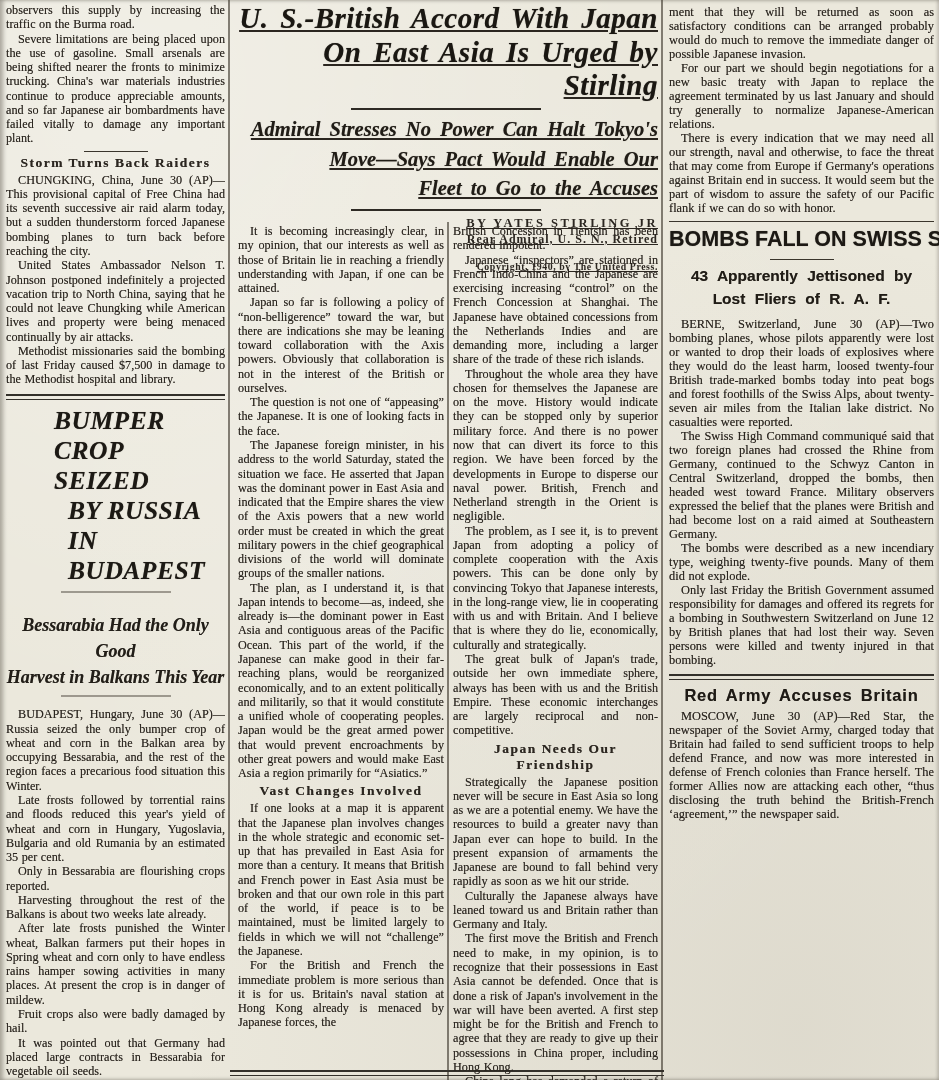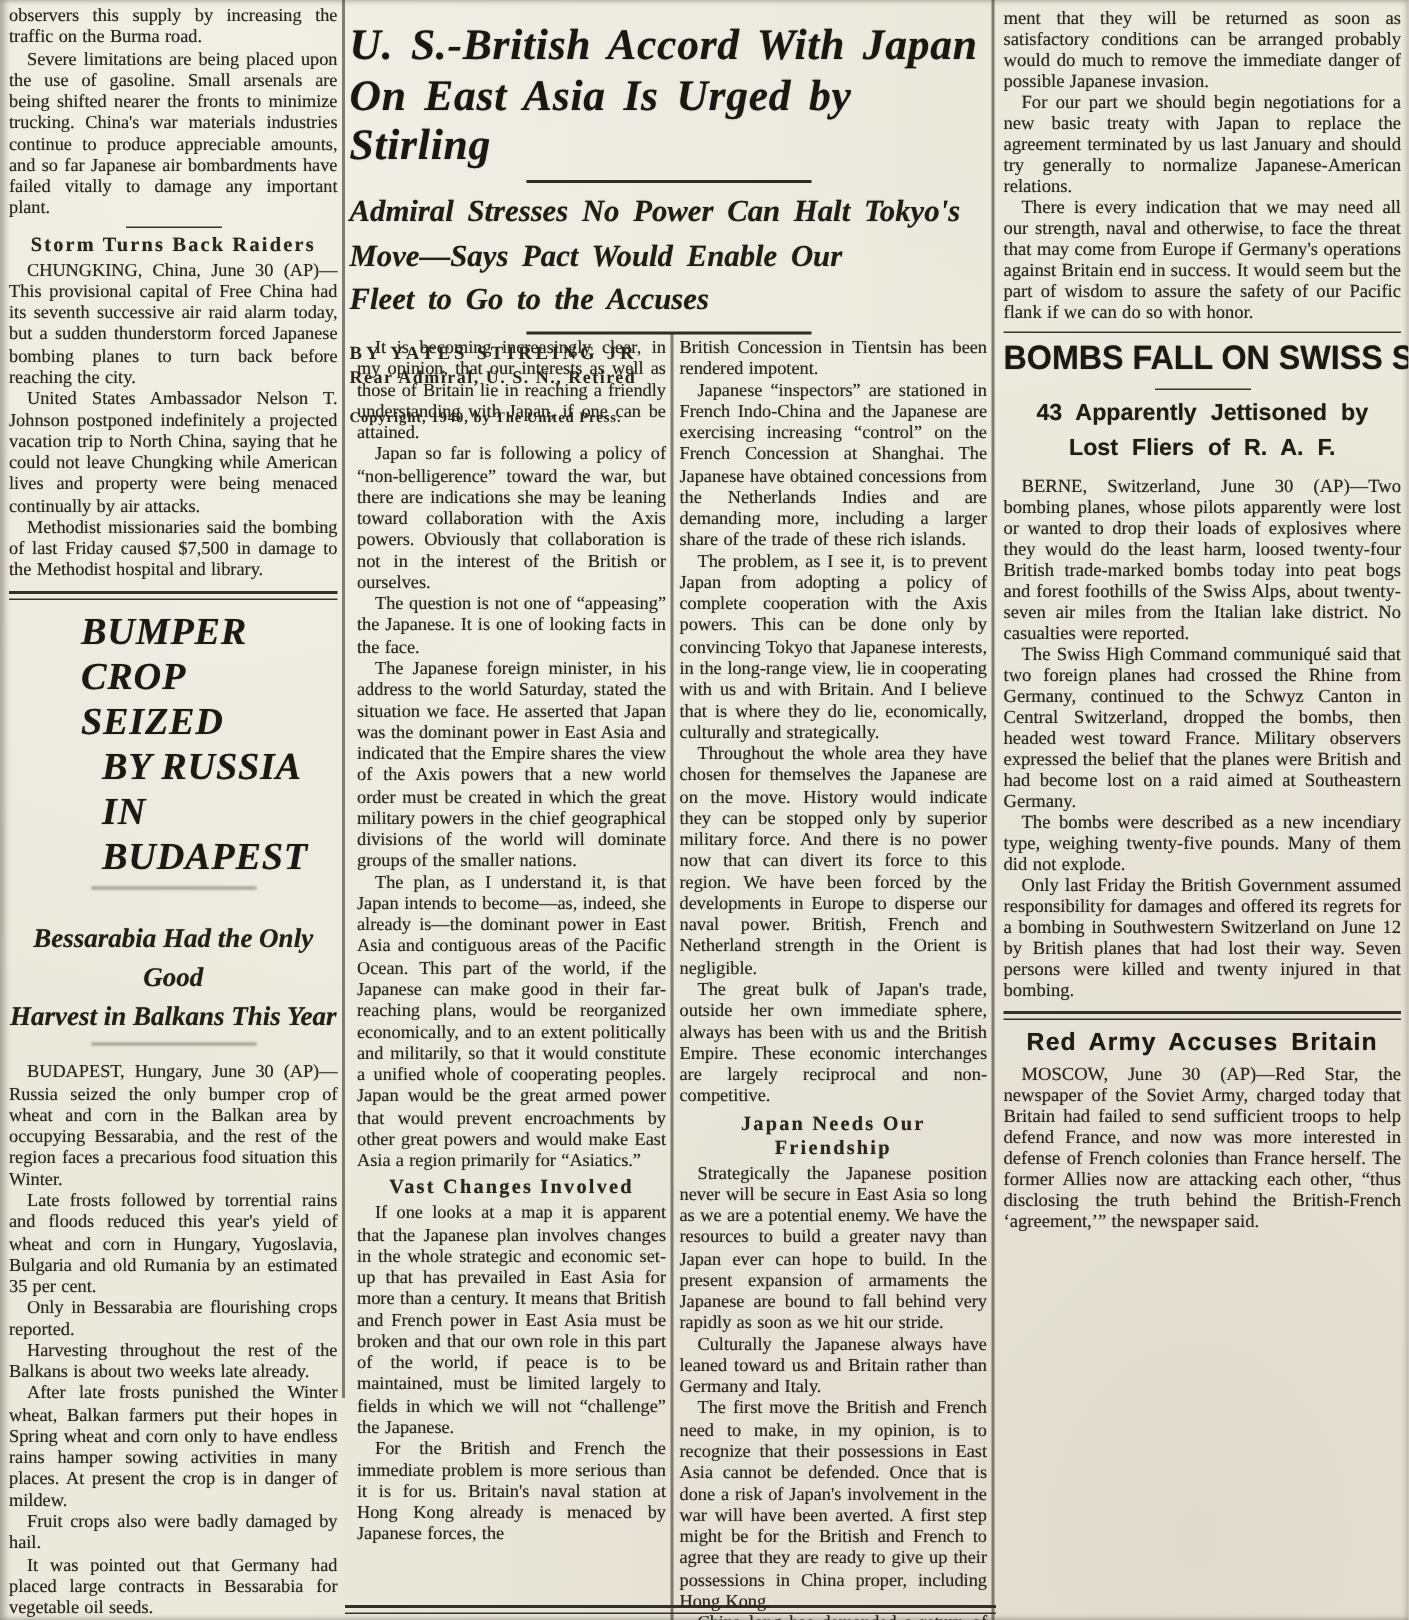--- a/index.html
+++ b/index.html
@@ -37,21 +37,21 @@
     font-style:italic; font-weight:bold; font-size:25.5px; line-height:1.18;
     letter-spacing:0.5px; color:#1c1914; text-shadow:0 0 0.7px rgba(30,26,20,0.6);padding-left:48px;
   }
   .left-hl .l2 { display:block; margin-left:14px; }
   .left-deck {
     font-style:italic; font-weight:bold; font-size:18px; line-height:1.45;
     text-align:center; margin-top:12px; color:#221e18;
     text-shadow:0 0 0.6px rgba(30,26,20,0.55);
   }
   
-  .main-head { position:absolute; left:233px; top:14px; width:425px; text-align:left; }
+  .main-head { position:absolute; left:233px; top:2px; width:425px; text-align:right;text-decoration:underline; }
   .main-hl {
     font-style:italic; font-weight:bold; font-size:29px; line-height:1.16;
     color:#1a1712; letter-spacing:0.5px; word-spacing:4px;
     text-shadow:0 0 0.8px rgba(26,23,18,0.6);
   }
   .main-deck {
     font-style:italic; font-weight:bold; font-size:20.5px; line-height:1.45;
     color:#201c16; word-spacing:4px; margin-top:3px;
     text-shadow:0 0 0.7px rgba(30,26,20,0.55);
   }
@@ -150,22 +150,22 @@
     <p class="p">The Japanese foreign minister, in his address to the world Saturday, stated the situation we face. He asserted that Japan was the dominant power in East Asia and indicated that the Empire shares the view of the Axis powers that a new world order must be created in which the great military powers in the chief geographical divisions of the world will dominate groups of the smaller nations.</p>
     <p class="p">The plan, as I understand it, is that Japan intends to become—as, indeed, she already is—the dominant power in East Asia and contiguous areas of the Pacific Ocean. This part of the world, if the Japanese can make good in their far-reaching plans, would be reorganized economically, and to an extent politically and militarily, so that it would constitute a unified whole of cooperating peoples. Japan would be the great armed power that would prevent encroachments by other great powers and would make East Asia a region primarily for “Asiatics.”</p>
     <h3 class="serif-sub">Vast Changes Involved</h3>
     <p class="p">If one looks at a map it is apparent that the Japanese plan involves changes in the whole strategic and economic set-up that has prevailed in East Asia for more than a century. It means that British and French power in East Asia must be broken and that our own role in this part of the world, if peace is to be maintained, must be limited largely to fields in which we will not “challenge” the Japanese.</p>
     <p class="p">For the British and French the immediate problem is more serious than it is for us. Britain's naval station at Hong Kong already is menaced by Japanese forces, the</p>
   </div>
 
   <div class="col" style="left:453px; top:224px; width:205px;">
     <p class="p cont">British Concession in Tientsin has been rendered impotent.</p>
     <p class="p">Japanese “inspectors” are stationed in French Indo-China and the Japanese are exercising increasing “control” on the French Concession at Shanghai. The Japanese have obtained concessions from the Netherlands Indies and are demanding more, including a larger share of the trade of these rich islands.</p>
+    <p class="p">Throughout the whole area they have chosen for themselves the Japanese are on the move. History would indicate they can be stopped only by superior military force. And there is no power now that can divert its force to this region. We have been forced by the developments in Europe to disperse our naval power. British, French and Netherland strength in the Orient is negligible.</p>
     <p class="p">The problem, as I see it, is to prevent Japan from adopting a policy of complete cooperation with the Axis powers. This can be done only by convincing Tokyo that Japanese interests, in the long-range view, lie in cooperating with us and with Britain. And I believe that is where they do lie, economically, culturally and strategically.</p>
-    <p class="p">Throughout the whole area they have chosen for themselves the Japanese are on the move. History would indicate they can be stopped only by superior military force. And there is no power now that can divert its force to this region. We have been forced by the developments in Europe to disperse our naval power. British, French and Netherland strength in the Orient is negligible.</p>
     <p class="p">The great bulk of Japan's trade, outside her own immediate sphere, always has been with us and the British Empire. These economic interchanges are largely reciprocal and non-competitive.</p>
     <h3 class="serif-sub">Japan Needs Our Friendship</h3>
     <p class="p">Strategically the Japanese position never will be secure in East Asia so long as we are a potential enemy. We have the resources to build a greater navy than Japan ever can hope to build. In the present expansion of armaments the Japanese are bound to fall behind very rapidly as soon as we hit our stride.</p>
     <p class="p">Culturally the Japanese always have leaned toward us and Britain rather than Germany and Italy.</p>
     <p class="p">The first move the British and French need to make, in my opinion, is to recognize that their possessions in East Asia cannot be defended. Once that is done a risk of Japan's involvement in the war will have been averted. A first step might be for the British and French to agree that they are ready to give up their possessions in China proper, including Hong Kong.</p>
     <p class="p">China long has demanded a return of these areas, and an announce-</p>
   </div>
 
   <div class="col col4" style="left:669px; top:5px; width:265px;">
     <div>

